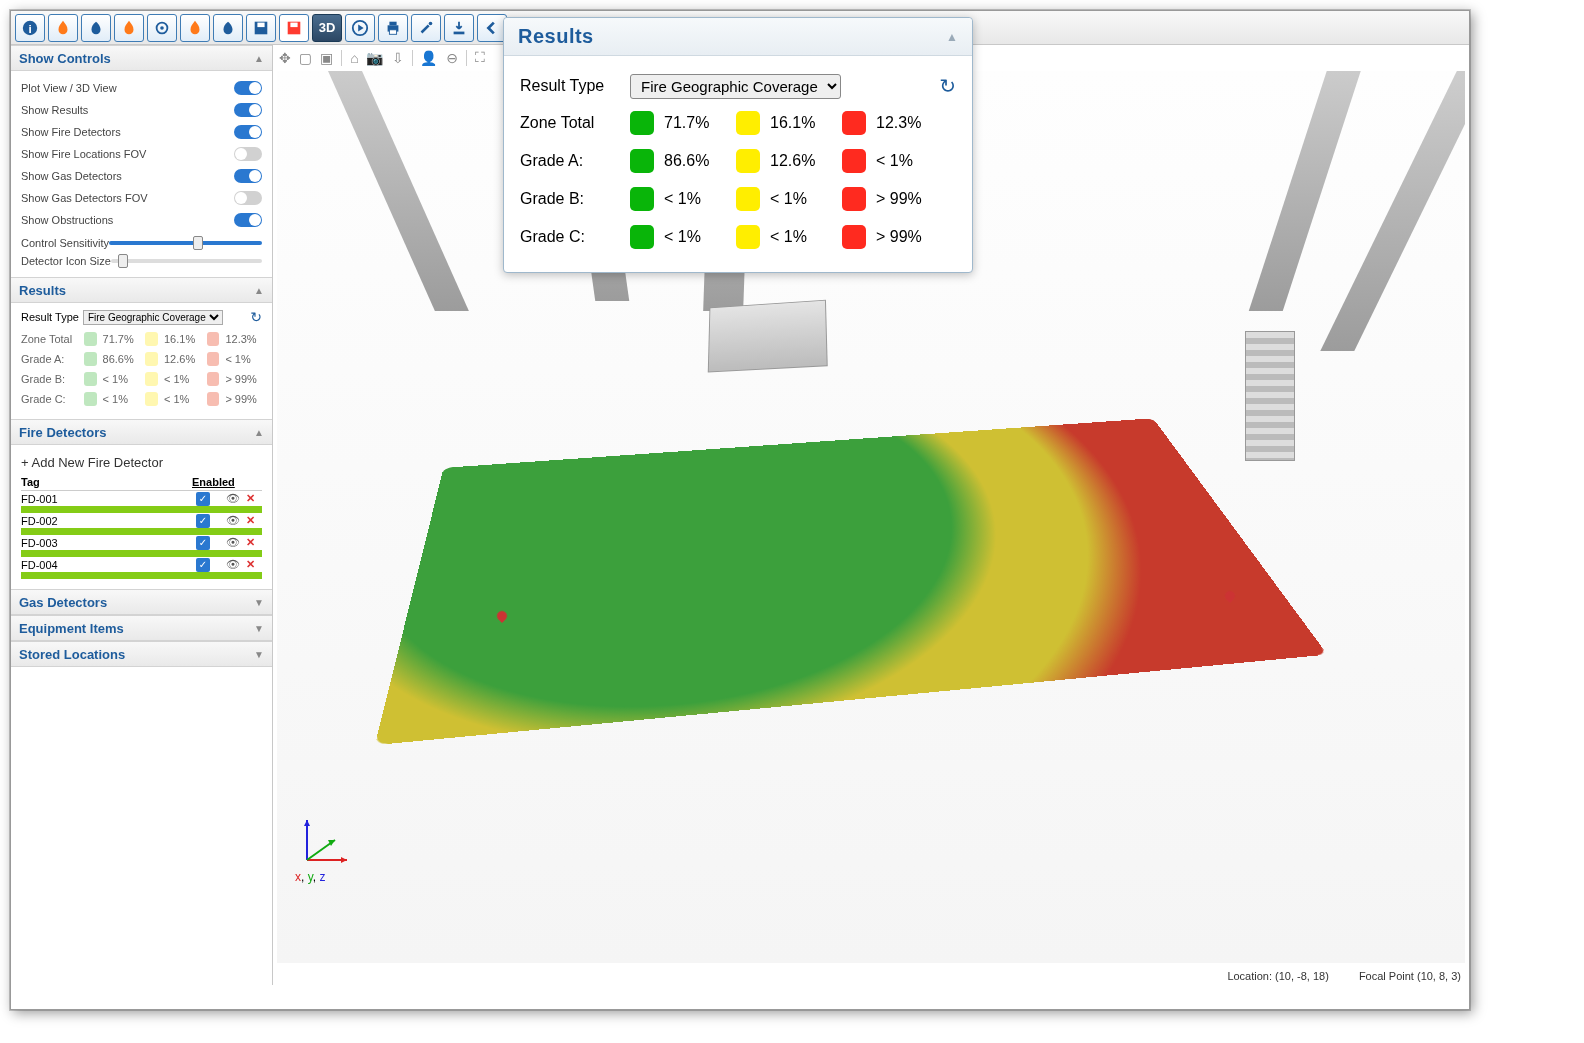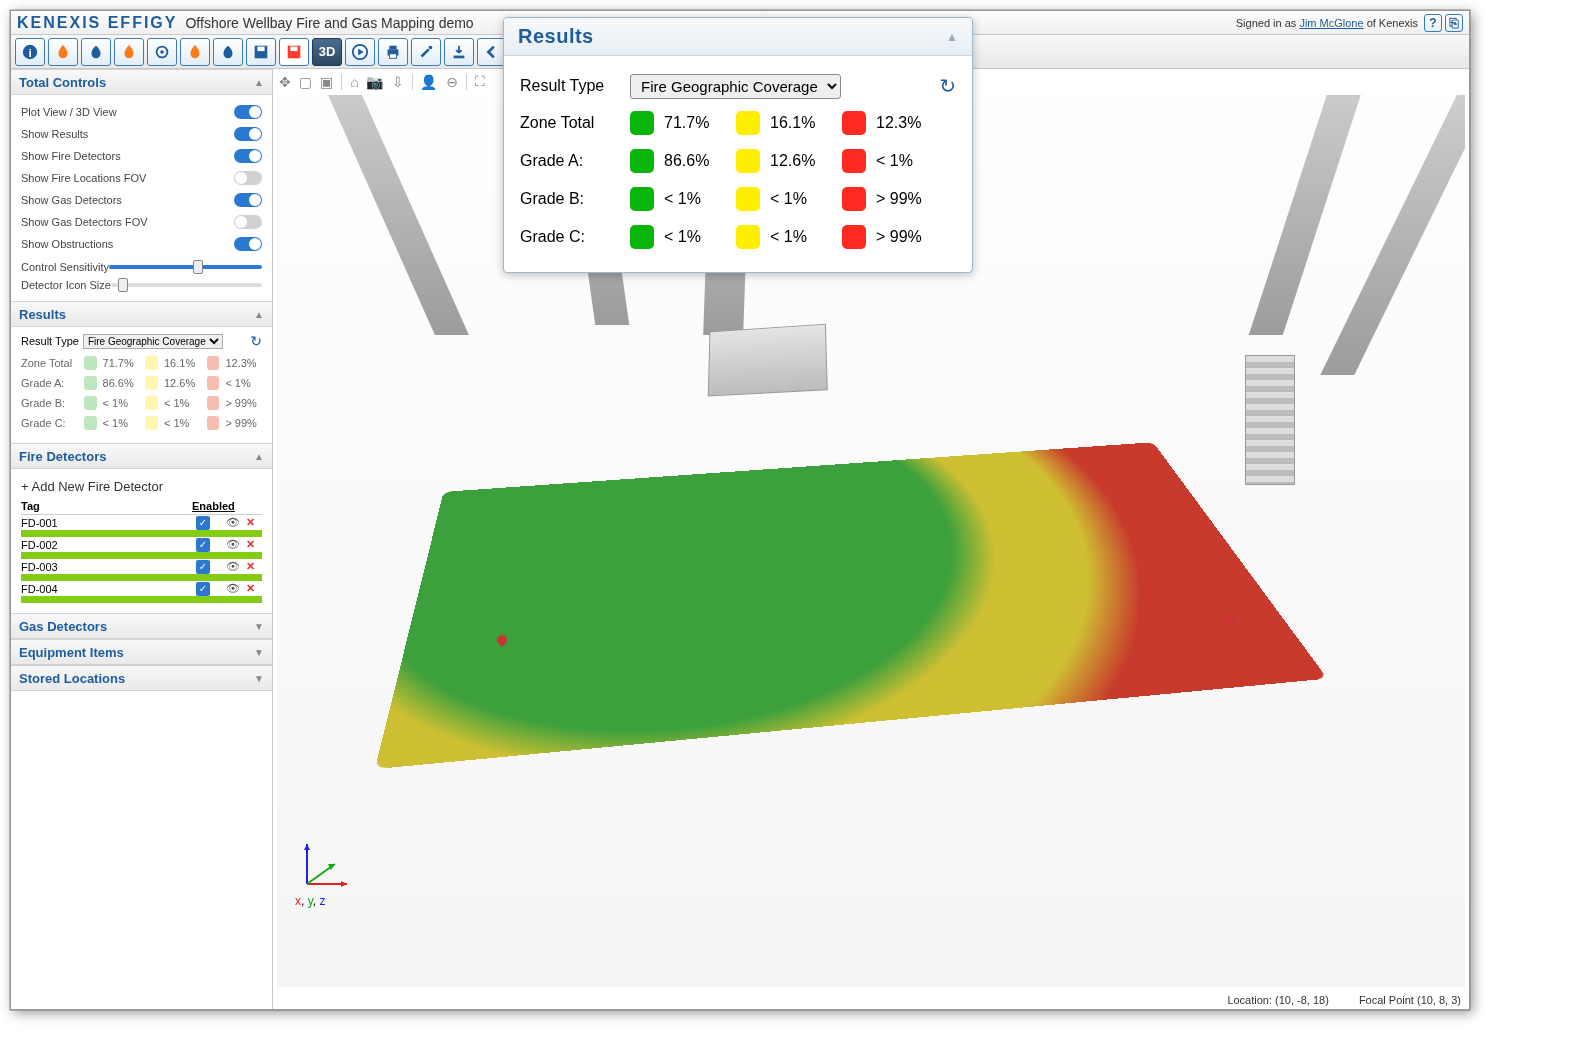--- a/index.html
+++ b/index.html
@@ -84,32 +84,20 @@
 .drow .dlabel{ width:100px;}
 .dchip{ width:24px; height:24px; border-radius:5px;}
 .dg{background:#09b509;} .dy{background:#ffee00;} .dr{background:#ff2a1f;}
 .drow .dval{ width:62px;}
 </style>
 </head>
 <body>
 
 <div class="app">
 
-  <div class="titlebar">
-    <span class="brand">Kenexis Effigy</span>
-    <span class="proj">Offshore Wellbay Fire and Gas Mapping demo</span>
-    <span class="spacer"></span>
-    <span class="login-info">
-      <span>Signed in as </span><a href="#">Jim McGlone</a><span> of Kenexis</span>
-    </span>
-    <span class="login-icons">
-      <span>?</span>
-      <span>⎘</span>
-    </span>
-  </div>
 
   <div class="maintoolbar">
     <div class="tbtn">
         <svg viewBox="0 0 20 20">
           <circle cx="10" cy="10" r="8" fill="#1e5c9c"></circle>
           <text x="10" y="15" text-anchor="middle" fill="#fff" font-size="13" font-weight="bold">i</text>
         </svg>
       </div>
     <div class="tbtn">
         <svg viewBox="0 0 20 20">
@@ -186,21 +174,21 @@
         <svg viewBox="0 0 20 20">
           <path d="M12 4l-6 6 6 6" stroke="#1e5c9c" stroke-width="3" fill="none"></path>
         </svg>
       </div>
   </div>
 
   <div class="body">
     <div class="sidebar">
 
       <div class="panel-head">
-        <span>Total Controls</span>
+        <span>Show Controls</span>
         <span class="chev">▲</span>
       </div>
       <div class="panel-body" id="vc-body">
           <div class="vc-row">
             <span>Plot View / 3D View</span>
             <span class="toggle "></span>
           </div>
           <div class="vc-row">
             <span>Show Results</span>
             <span class="toggle "></span>

